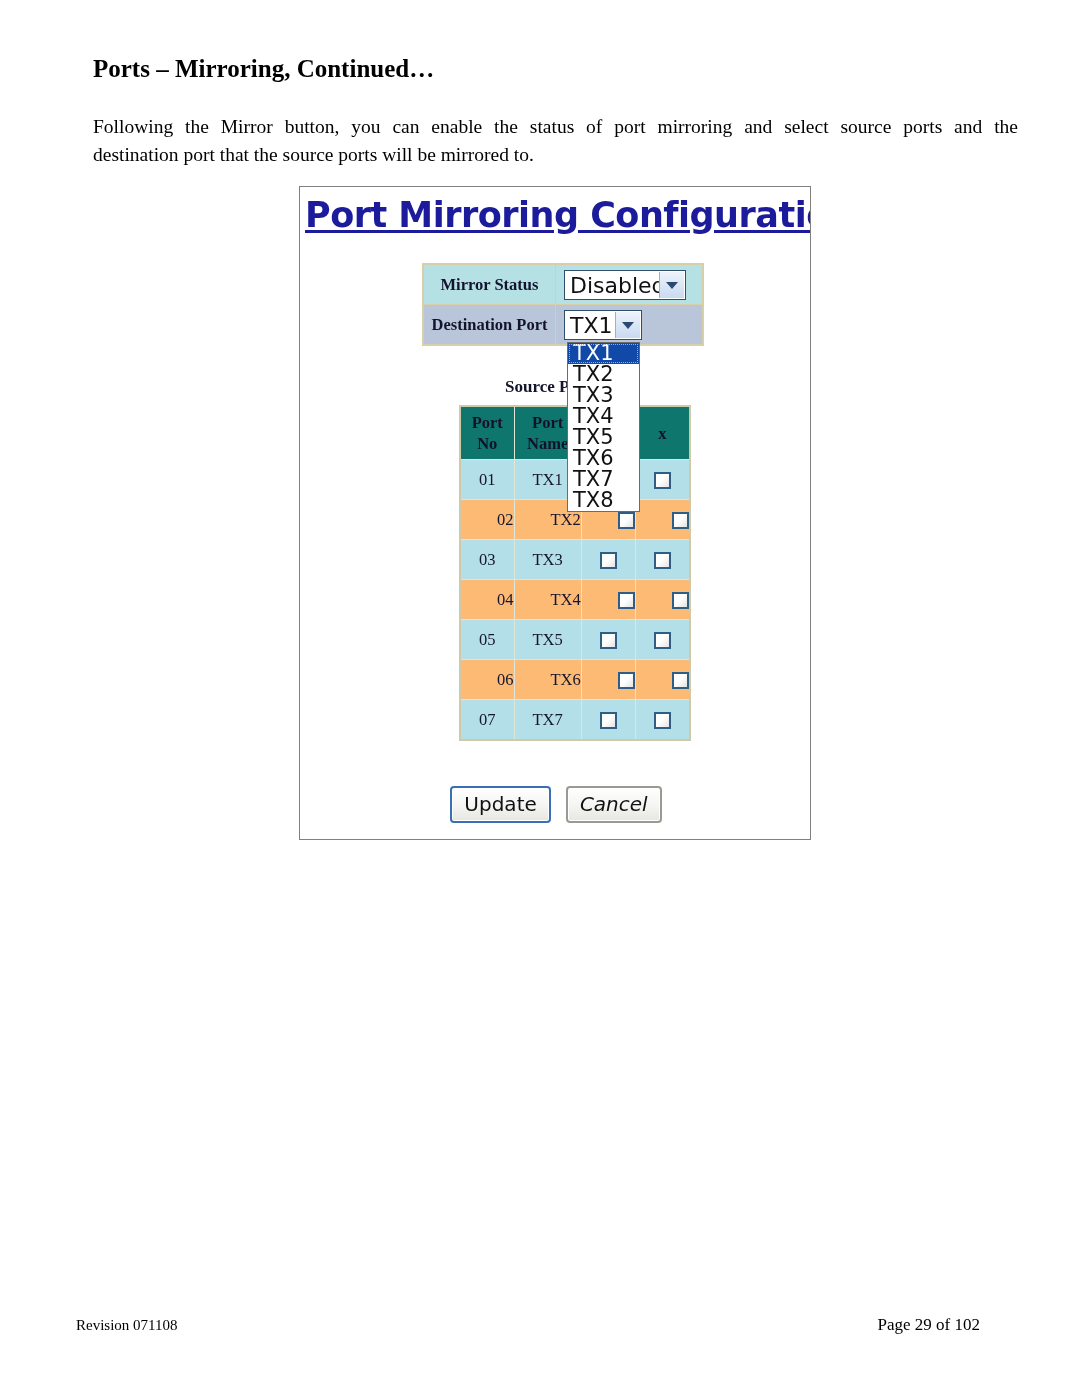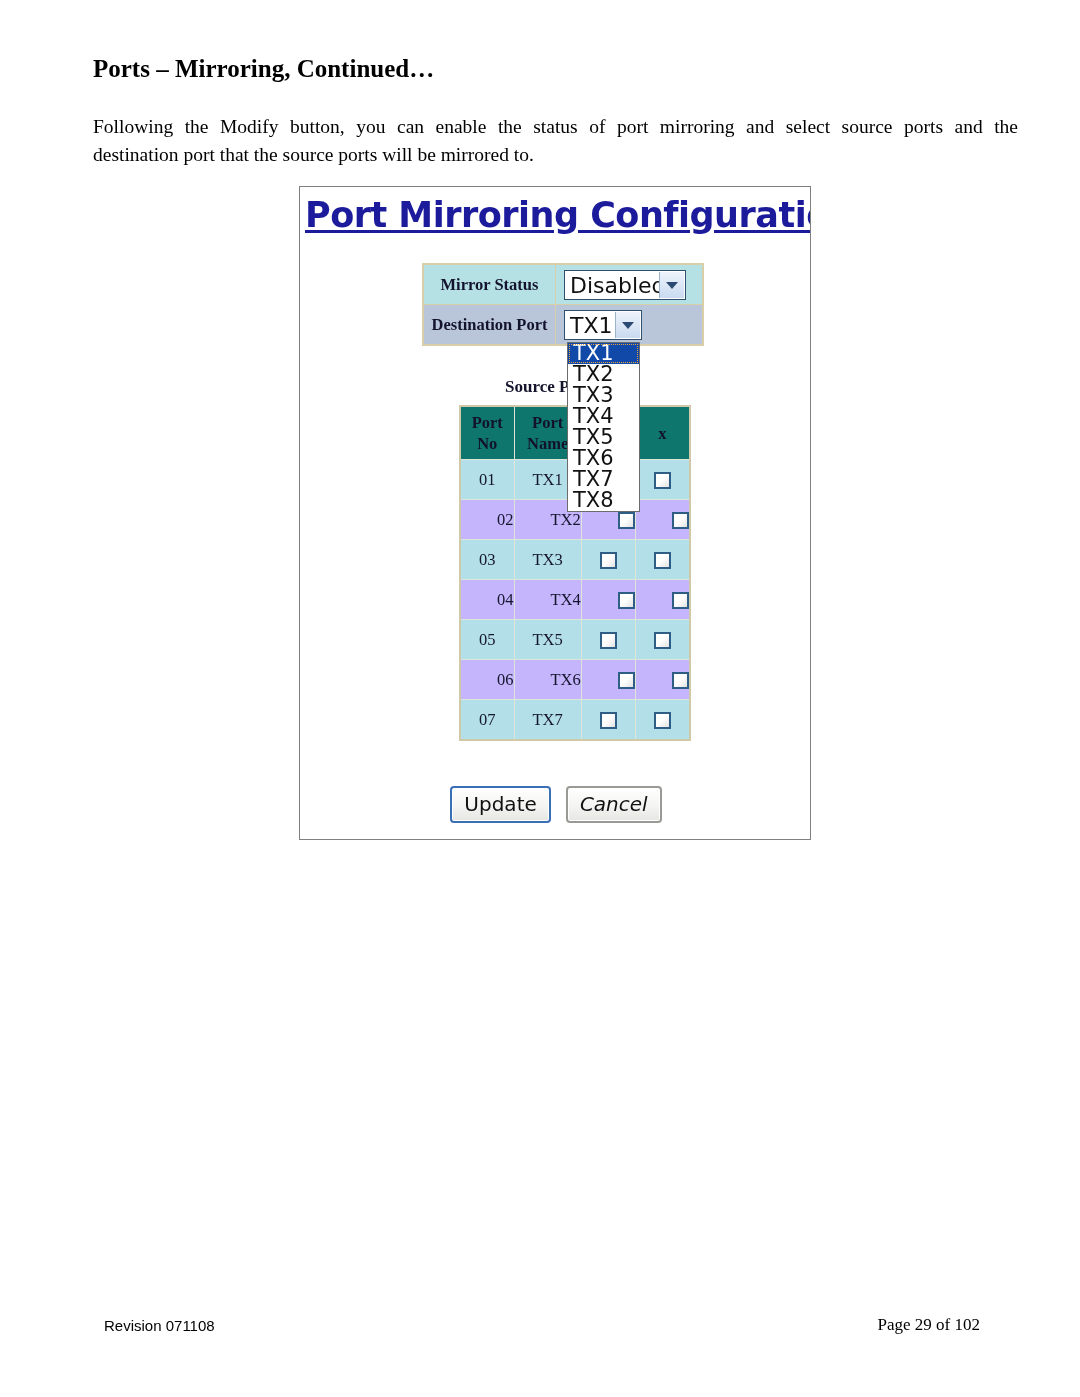--- a/index.html
+++ b/index.html
@@ -49,24 +49,24 @@
   }
   .doc-para > span { display: block; }
   .doc-para .line1 {
     text-align: justify;
     text-align-last: justify;
   }
 
   
   .footer-left {
     position: absolute;
-    left: 104px;
+    left: 76px;
     top: 1317px;
     font-size: 15px;
-    font-family: Liberation Sans, sans-serif;
+    font-family: Liberation Serif, serif;
   }
   .footer-right {
     position: absolute;
     right: 100px;
     top: 1315px;
     font-size: 17px;
     font-family: "Liberation Serif", "DejaVu Serif", serif;
   }
 
   
@@ -240,21 +240,21 @@
 
   .port-table tbody td {
     height: 39px;
     text-align: center;
     vertical-align: middle;
     font-family: "Liberation Serif", "DejaVu Serif", serif;
     font-size: 16.5px;
     color: #15152c;
   }
   .port-table tbody tr.odd  td { background: #b3dfe8; text-align: center; }
-  .port-table tbody tr.even td { background: #c4b5fd; padding-left: 36px; }
+  .port-table tbody tr.even td { background: #fdba74; padding-left: 36px; }
 
   .cbx {
     display: inline-block;
     width: 17px;
     height: 17px;
     border: 2px solid #2e5d86;
     background: linear-gradient(135deg, #ffffff 0%, #ffffff 45%, #e2e2e2 100%);
     box-sizing: border-box;
     vertical-align: middle;
   }
@@ -301,21 +301,21 @@
   }
 </style>
 </head>
 <body>
 
 <div class="page">
 
   <div class="doc-title">Ports – Mirroring, Continued…</div>
 
   <div class="doc-para">
-    <span class="line1">Following the Modify button, you can enable the status of port mirroring and select source ports and the</span>
+    <span class="line1">Following the Mirror button, you can enable the status of port mirroring and select source ports and the</span>
     <span class="line2">destination port that the source ports will be mirrored to.</span>
   </div>
 
   <div class="shot">
 
     <div class="shot-title">Port Mirroring Configuration</div>
 
     <table class="cfg-table">
       <tbody>
           <tr class="row-status">

